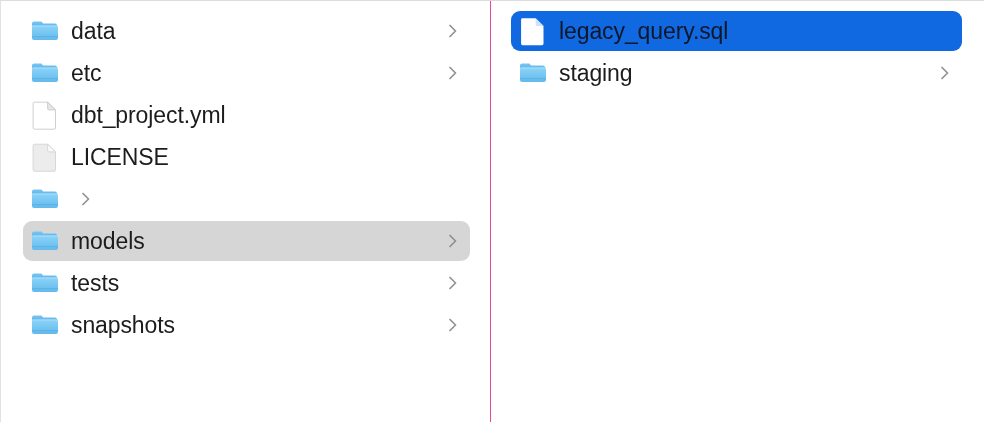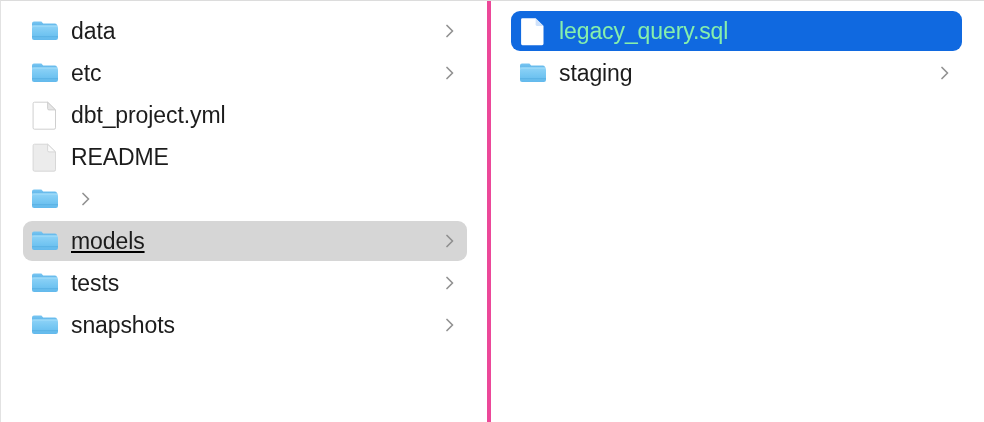--- a/index.html
+++ b/index.html
@@ -25,42 +25,42 @@
   }
 
   .column {
     position: relative;
     height: 100%;
     box-sizing: border-box;
     padding-top: 8px;
     background: #ffffff;
     flex: none;
   }
-  .column-left  { width: 490px; border-right: 4px solid #ec4899; }
+  .column-left  { width: 490px; border-right: 1px solid #ec4899; }
   .column-right { width: 493px; }
 
   .rows { position: relative; }
 
   .row {
     position: relative;
     display: flex;
     align-items: center;
     height: 40px;
     margin: 2px 20px 2px 22px;
     padding: 0 10px 0 8px;
     border-radius: 9px;
     box-sizing: border-box;
     cursor: default;
   }
   .column-right .row {
     margin-left: 20px;
     margin-right: 22px;
   }
 
-  .row.sel-gray { background: #d6d6d6; text-decoration: underline; }
+  .row.sel-gray { background: #d6d6d6; }
   .row.sel-blue { background: #1069e0; }
 
   .icon {
     flex: none;
     width: 28px;
     height: 30px;
     margin-right: 12px;
     position: relative;
   }
   .icon svg { display: block; width: 28px; height: 30px; }
@@ -68,21 +68,21 @@
   .label {
     font-size: 23px;
     line-height: 28px;
     color: #1c1c1c;
     letter-spacing: -0.1px;
     white-space: nowrap;
     overflow: hidden;
     text-overflow: ellipsis;
     flex: 1 1 auto;
   }
-  .row.sel-blue .label { color: #86efac; }
+  .row.sel-blue .label { color: #0f172a; }
 
   .chev {
     flex: none;
     width: 14px;
     height: 20px;
     margin-left: 8px;
     opacity: 0.92;
   }
   .chev svg { display: block; }
   .chev.hidden { visibility: hidden; }
@@ -162,21 +162,21 @@
             </svg>
           </span>
         </div>
         <div class="row">
           <span class="icon">
   <svg viewBox="0 0 28 30" xmlns="http://www.w3.org/2000/svg">
     <path d="M3.5 2.2 h13.1 l7.9 7.7 v17.9 a1.4 1.4 0 0 1 -1.4 1.4 h-19.6 a1.4 1.4 0 0 1 -1.4 -1.4 v-24.2 a1.4 1.4 0 0 1 1.4 -1.4 z" fill="#ececec" stroke="#d4d4d4" stroke-width="0.9"></path>
     <path d="M16.6 2.2 v6.3 a1.4 1.4 0 0 0 1.4 1.4 h6.5 z" fill="#fafafa" stroke="#d4d4d4" stroke-width="0.9"></path>
   </svg>
           </span>
-          <span class="label">README</span>
+          <span class="label">LICENSE</span>
           <span class="chev hidden">
             <svg width="14" height="20" viewBox="0 0 14 20" xmlns="http://www.w3.org/2000/svg">
     <path d="M4 4.5 L9.5 10 L4 15.5" fill="none" stroke="#8a8a8a" stroke-width="1.7" stroke-linecap="round" stroke-linejoin="round"></path>
             </svg>
           </span>
         </div>
         <div class="row">
           <span class="icon">
   <svg viewBox="0 0 28 30" xmlns="http://www.w3.org/2000/svg">
     <defs>

